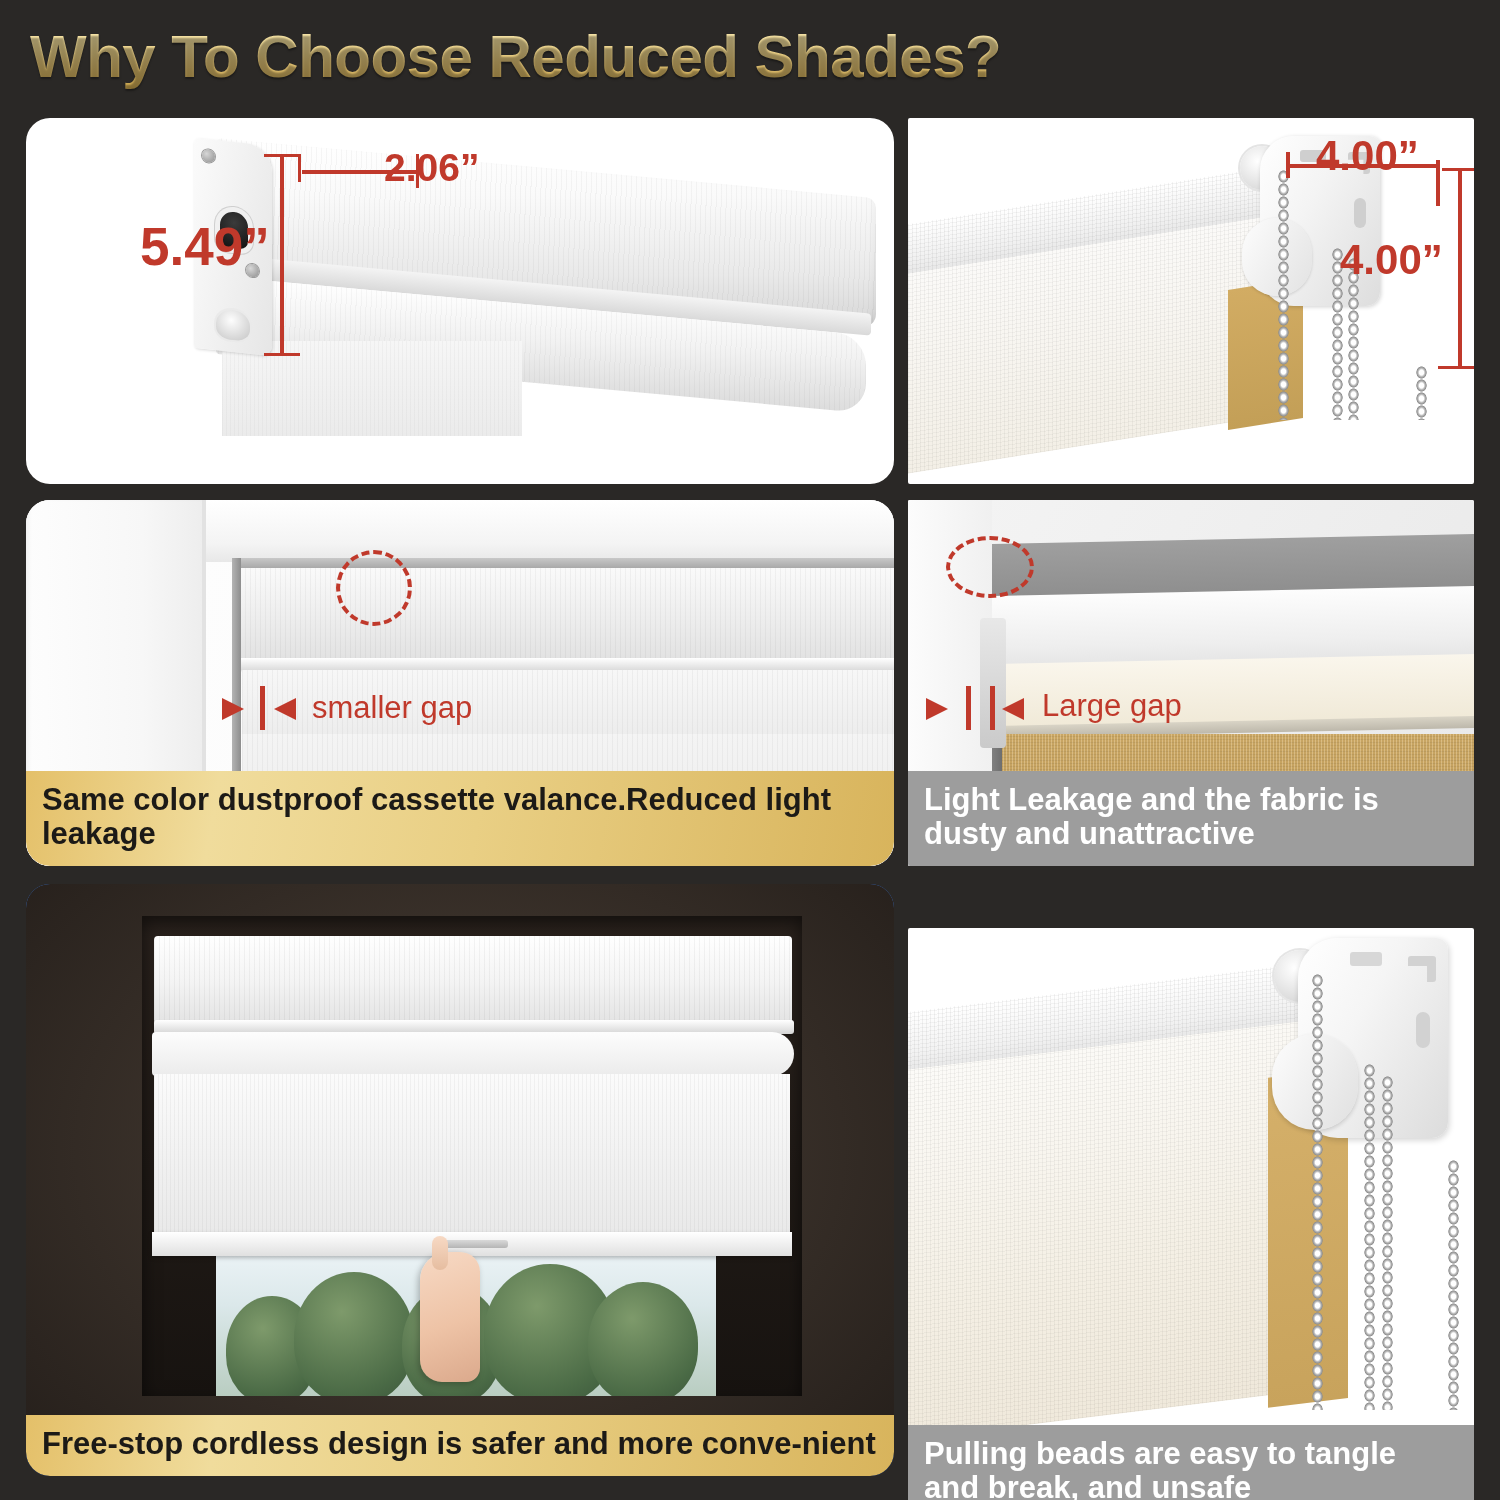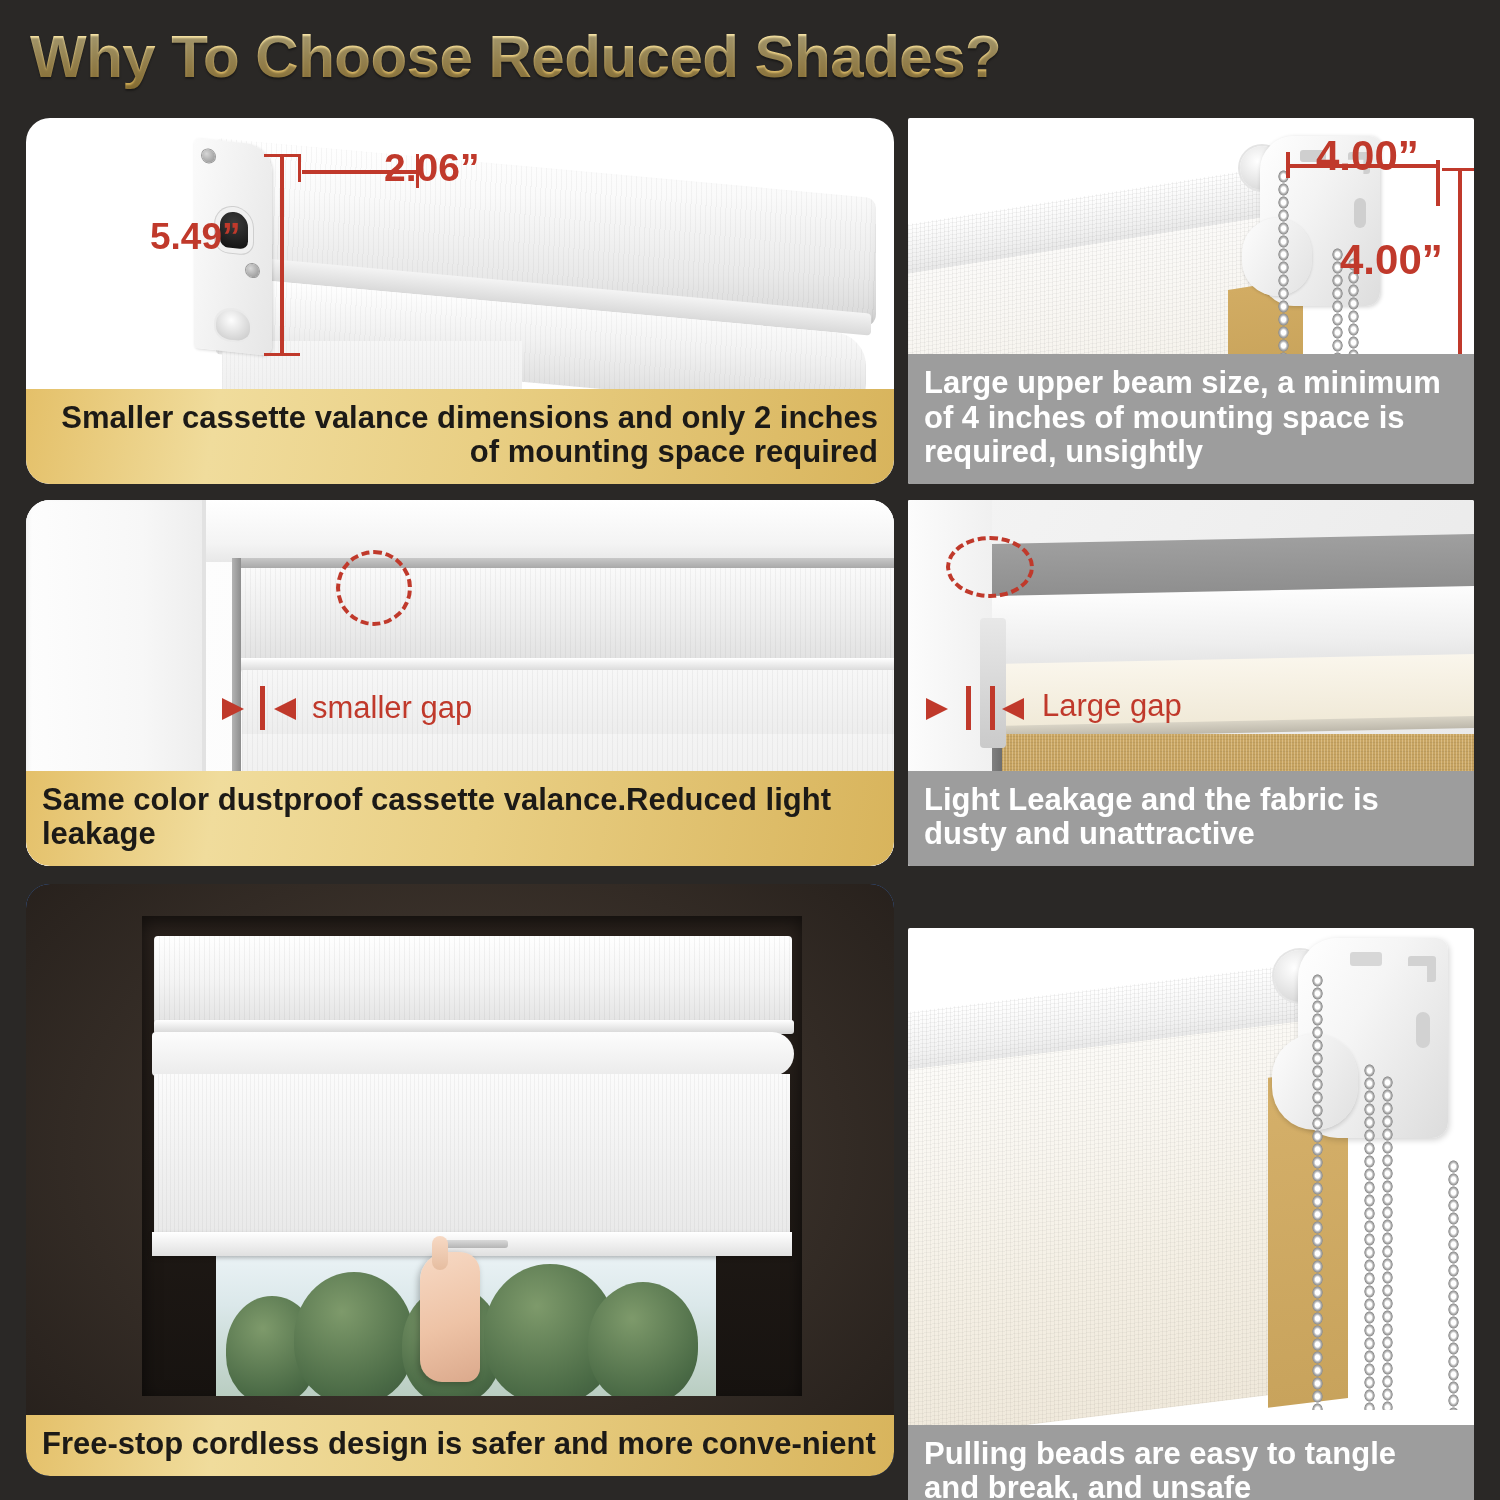--- a/index.html
+++ b/index.html
@@ -402,23 +402,22 @@
       <div class="dimline" style="left:254px; top:38px; width:4px; height:200px;"></div>
       <div class="dimline" style="left:254px; top:250px; width:4px; height:0px;"></div>
       <div class="dimline" style="left:254px; top:248px; width:4px; height:-0px;"></div>
       <div class="dimline" style="left:254px; top:238px; width:4px; height:0px;"></div>
       <div class="dimline" style="left:254px; top:232px; width:4px; height:0;"></div>
       <div class="dimline" style="left:254px; top:196px; width:4px; height:0;"></div>
       <div class="dimline" style="left:254px; top:36px; width:4px; height:40px;"></div>
       <div class="dimline" style="left:254px; top:148px; width:4px; height:90px;"></div>
       <div class="dimline" style="left:238px; top:36px; width:36px; height:3px;"></div>
       <div class="dimline" style="left:238px; top:235px; width:36px; height:3px;"></div>
-      <div class="dimlabel" style="left:124px; top:98px; font-size:37px;">5.49”</div>
+      <div class="dimlabel" style="left:114px; top:98px; font-size:53px;">5.49”</div>
     </div>
-    <div class="caption gold">Smaller cassette valance dimensions and only 2 inches of mounting space required</div>
   </div>
 
   <div class="panel right pB" style="left:908px; top:118px; width:566px; height:366px;">
     <div class="photo">
       <div class="beam-top"></div>
       <div class="sheer"></div>
       <div class="tanfab"></div>
       <div class="roller-end"></div>
       <div class="bracket">
         <div class="lobe"></div>
@@ -434,21 +433,20 @@
       <div class="dimline" style="left:378px; top:34px; width:4px; height:26px;"></div>
       <div class="dimline" style="left:378px; top:46px; width:154px; height:4px;"></div>
       <div class="dimline" style="left:528px; top:42px; width:4px; height:46px;"></div>
       <div class="dimlabel" style="left:408px; top:14px; font-size:42px;">4.00”</div>
 
       <div class="dimline" style="left:534px; top:50px; width:52px; height:3px;"></div>
       <div class="dimline" style="left:530px; top:248px; width:56px; height:3px;"></div>
       <div class="dimline" style="left:550px; top:50px; width:4px; height:200px;"></div>
       <div class="dimlabel" style="left:432px; top:118px; font-size:42px;">4.00”</div>
     </div>
-    <div class="caption grey">Large upper beam size, a minimum of 4 inches of mounting space is required, unsightly</div>
   </div>
 
   <div class="panel right pD" style="left:908px; top:500px; width:566px; height:366px;">
     <div class="photo">
       <div class="d-wall"></div>
       <div class="d-darkband"></div>
       <div class="d-whitebeam"></div>
       <div class="d-cream"></div>
       <div class="d-creamedge"></div>
       <div class="d-tan"></div>

